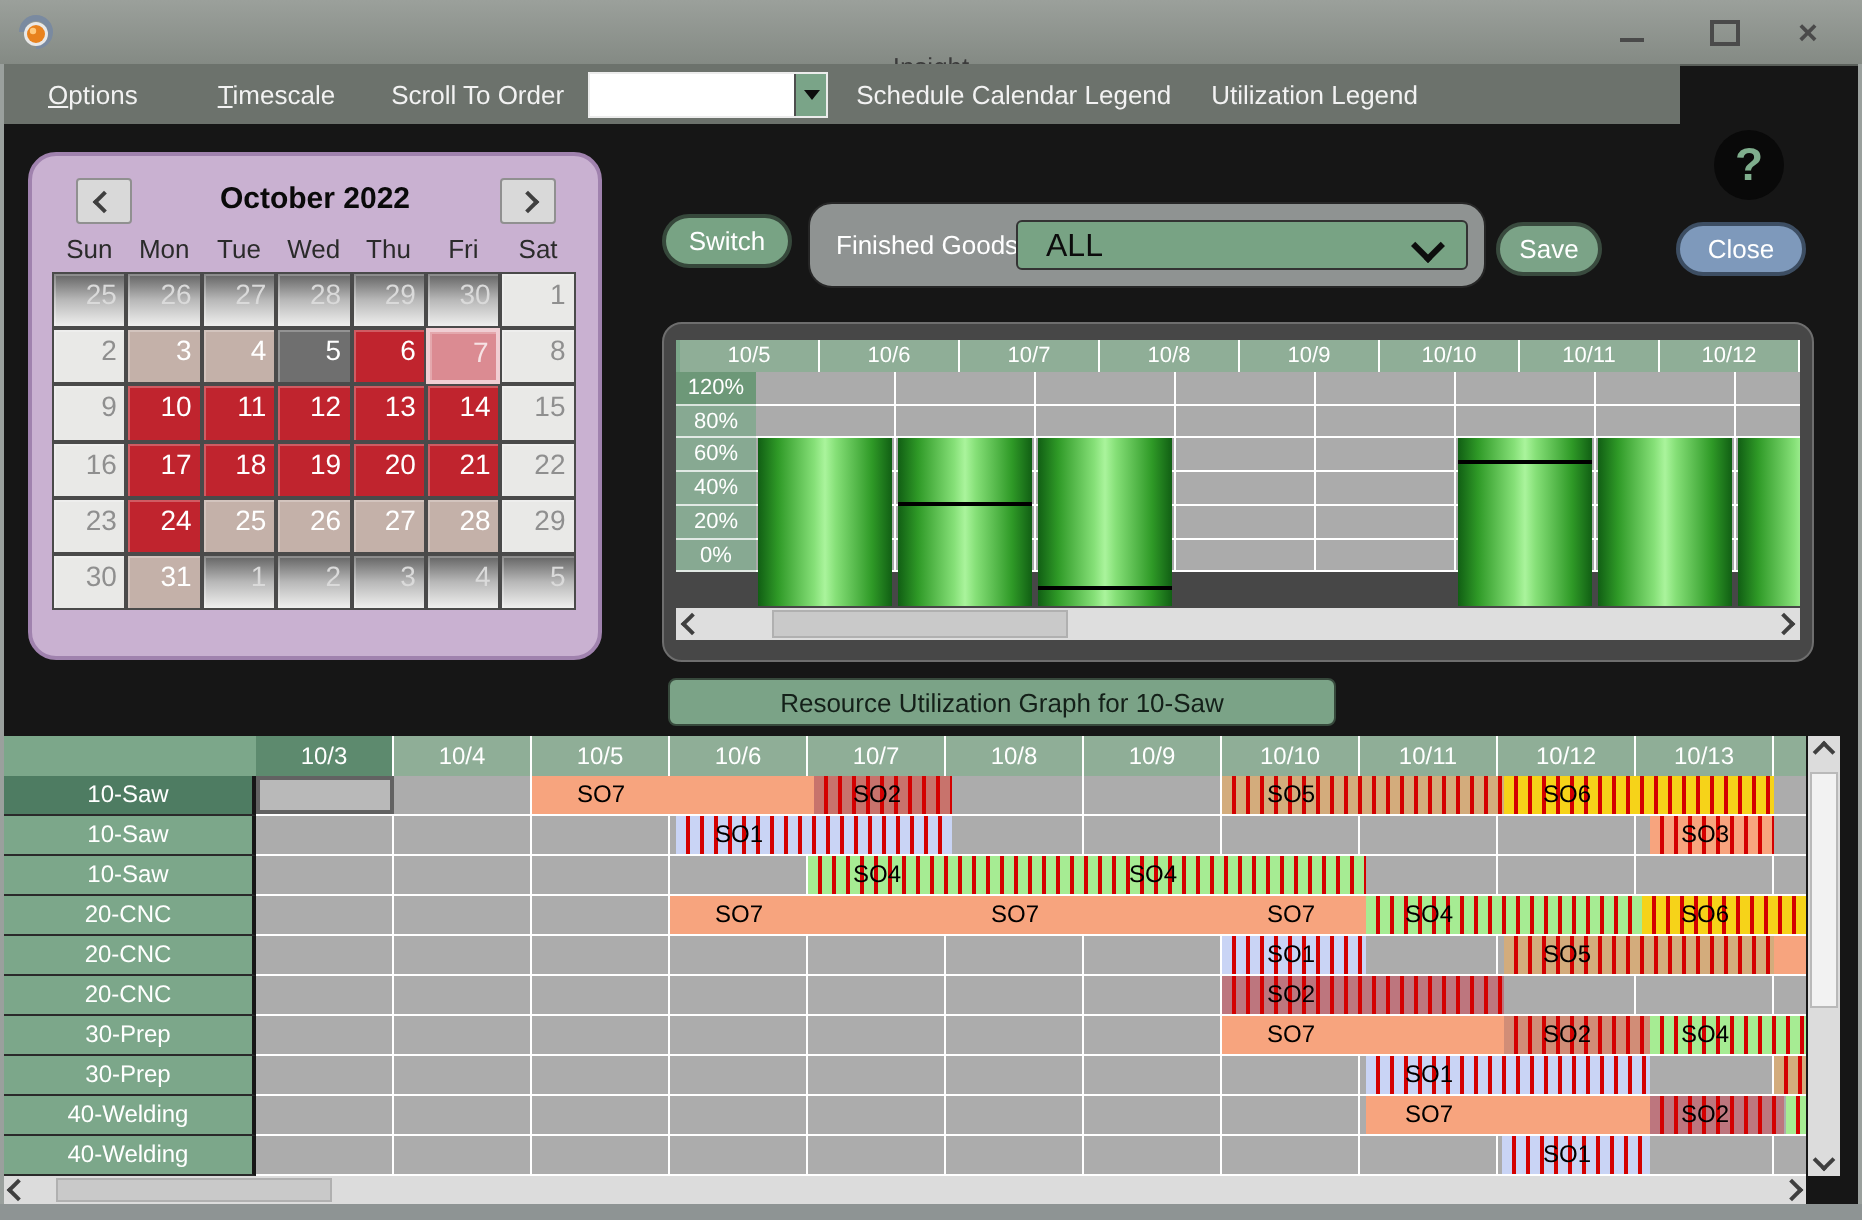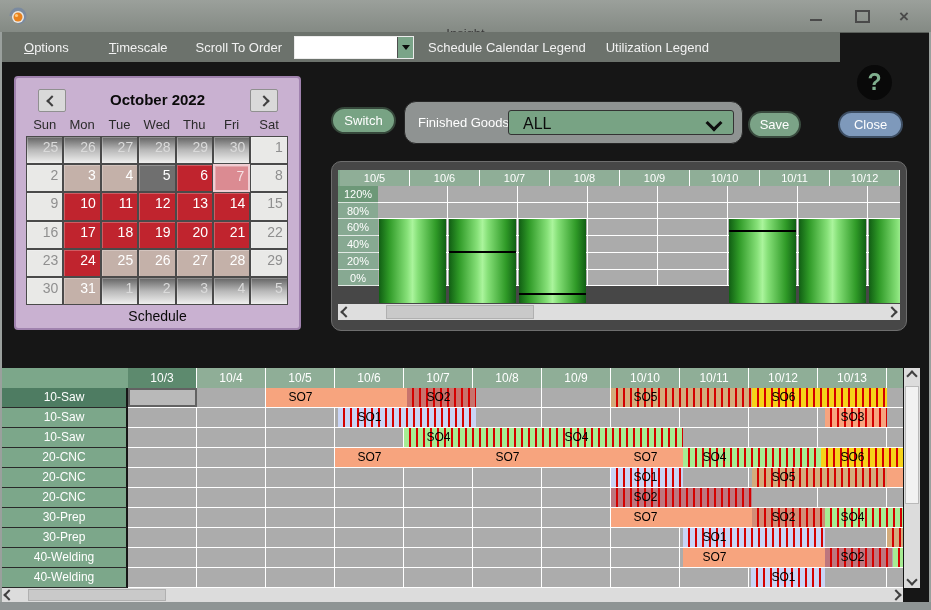--- a/index.html
+++ b/index.html
@@ -30,21 +30,21 @@
   .combo{width:118px;height:21px;background:#fff;border:1px solid #ececec;display:flex;overflow:hidden}
   .combo-val{flex:1;font-size:12px;color:#222;padding-left:4px;line-height:21px}
   .combo-btn{width:15px;background:#7aa488;border-left:1px solid #4e4e4e;display:flex;align-items:center;justify-content:center}
   .tri{width:0;height:0;border-left:4px solid transparent;border-right:4px solid transparent;border-top:5px solid #0d0d0d}
 
   .help{position:absolute;left:857px;top:65px;width:35px;height:35px;border-radius:50%;background:#090909;
     color:#7fae8d;font-size:23px;font-weight:bold;display:flex;align-items:center;justify-content:center}
 
   
   .cal{position:absolute;left:14px;top:76px;width:287px;height:254px;background:#c9b1d1;
-    border:2px solid #a082ae;border-radius:4px;box-sizing:border-box}
+    border:2px solid #a082ae;border-radius:14px;box-sizing:border-box}
   .cal-nav{position:absolute;width:26px;height:21px;background:#d9d9d9;border:1px solid #909090;
     border-radius:2px;display:flex;align-items:center;justify-content:center}
   .cal-prev{left:22px;top:11px}.cal-next{left:234px;top:11px}
   .cal-title{position:absolute;left:0;right:0;top:13px;text-align:center;font-weight:bold;font-size:15px;color:#0a0a0a}
   .cal-week{position:absolute;left:10px;top:39px;display:grid;grid-template-columns:repeat(7,37.4px);
     font-size:13px;color:#2b2b2b}
   .cal-week div{text-align:center}
   .cal-grid{position:absolute;left:10px;top:58px;display:grid;grid-template-columns:repeat(7,37.4px);grid-auto-rows:28.2px}
   .cal-cell{box-sizing:border-box;border:1px solid #4a4a4a;font-size:14px;display:flex;
     justify-content:flex-end;align-items:flex-start;padding:2px 4px 0 0;
@@ -223,21 +223,20 @@
         <div class="cal-cell cs-partial">28</div>
         <div class="cal-cell cs-free">29</div>
         <div class="cal-cell cs-free">30</div>
         <div class="cal-cell cs-partial">31</div>
         <div class="cal-cell cs-out">1</div>
         <div class="cal-cell cs-out">2</div>
         <div class="cal-cell cs-out">3</div>
         <div class="cal-cell cs-out">4</div>
         <div class="cal-cell cs-out">5</div>
       </div>
-    <div class="cal-sched">Schedule</div>
   </div>
 
   <div class="pill btn-switch">Switch</div>
   <div class="goods">
     <div class="goods-label">Finished Goods:</div>
     <div class="goods-dd">
       <span class="goods-val">ALL</span>
       <span class="dd-chev"></span>
     </div>
   </div>
@@ -299,20 +298,21 @@
     <div class="u-scroll">
       <span class="sc-arrow" style="left:0">
           <span class="chev l"></span>
         </span>
       <span class="sc-thumb" style="left:48px;width:148px"></span>
       <span class="sc-arrow" style="right:0">
           <span class="chev r"></span>
         </span>
     </div>
   </div>
+  <div class="util-title">Resource Utilization Graph for 10-Saw</div>
 
   <div class="gantt">
     <div class="g-header">
         <div class="g-corner"></div>
         <div class="g-date sel">10/3</div>
         <div class="g-date">10/4</div>
         <div class="g-date">10/5</div>
         <div class="g-date">10/6</div>
         <div class="g-date">10/7</div>
         <div class="g-date">10/8</div>

